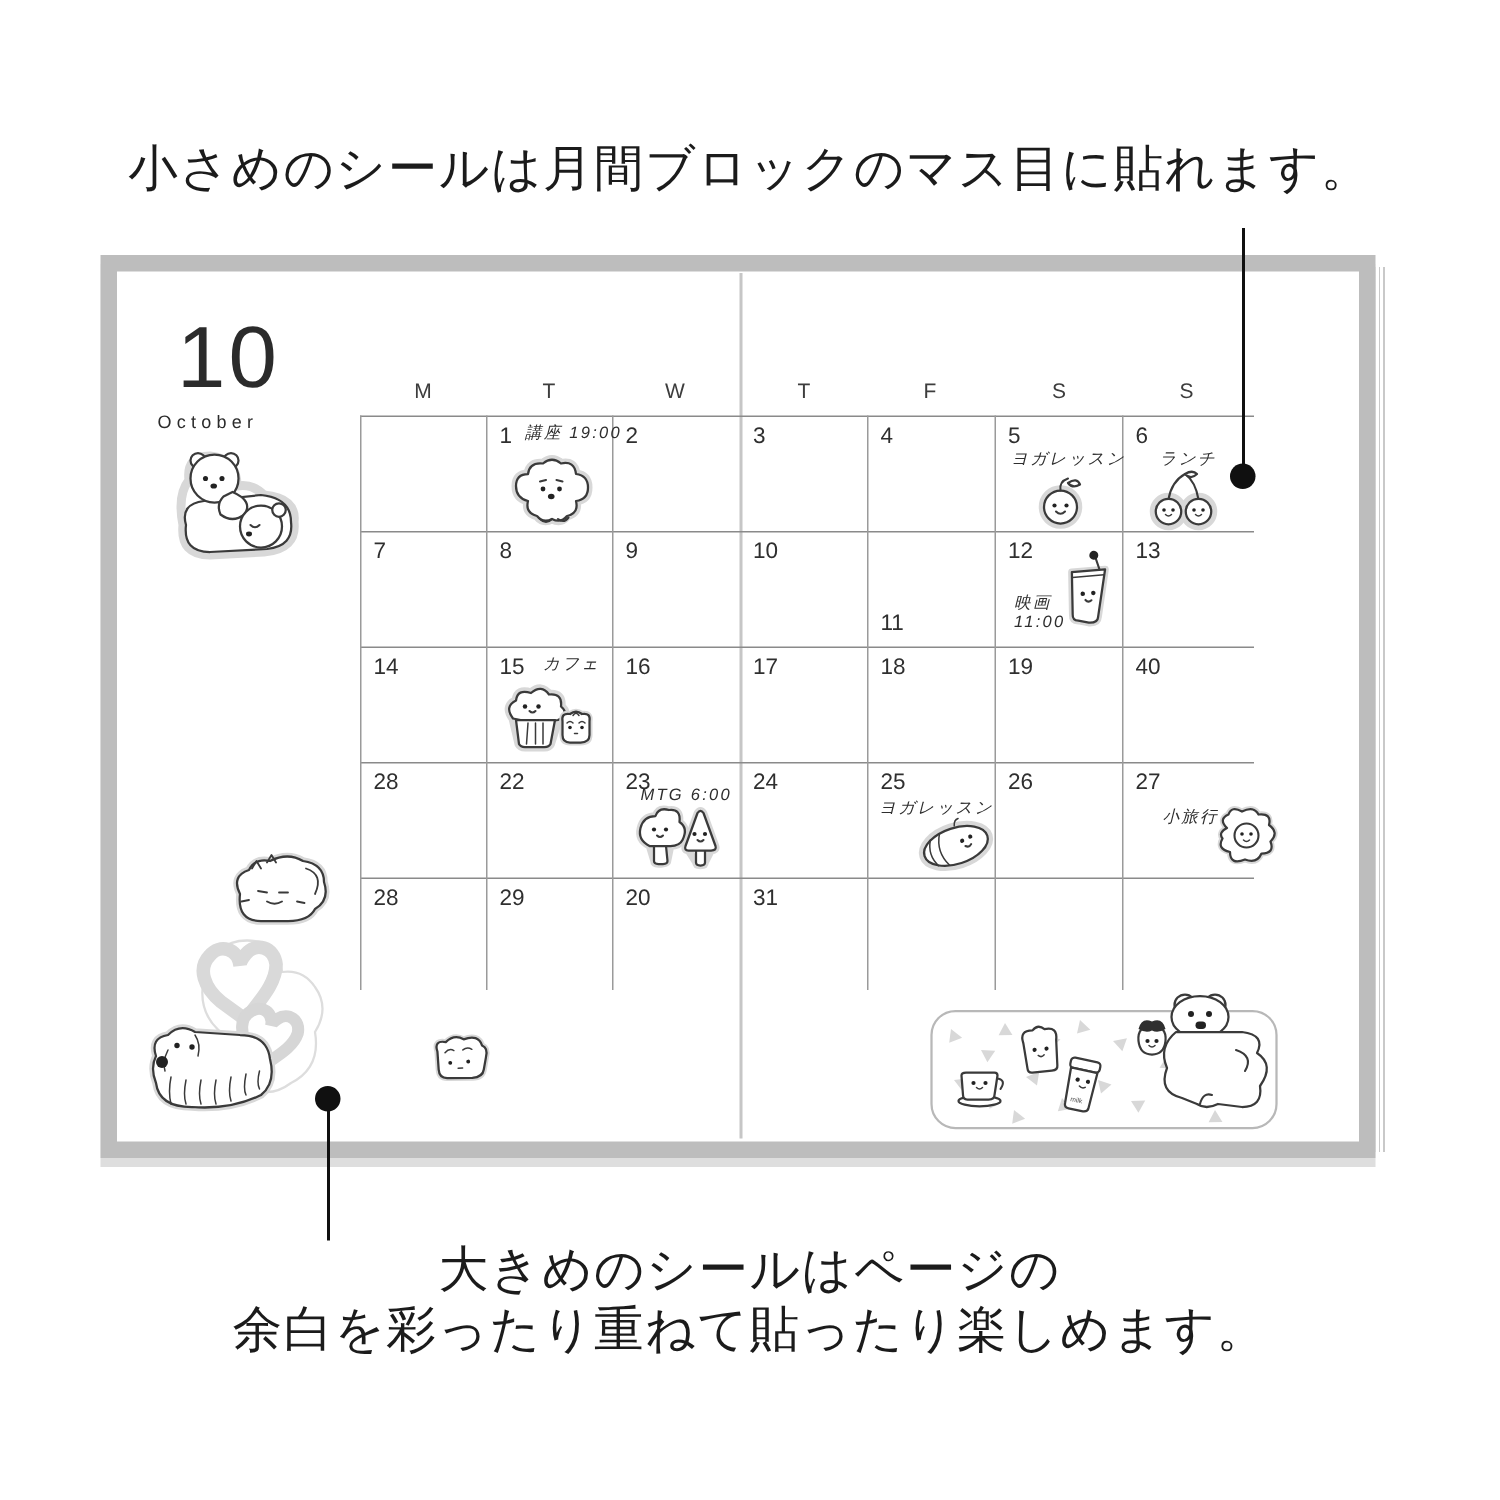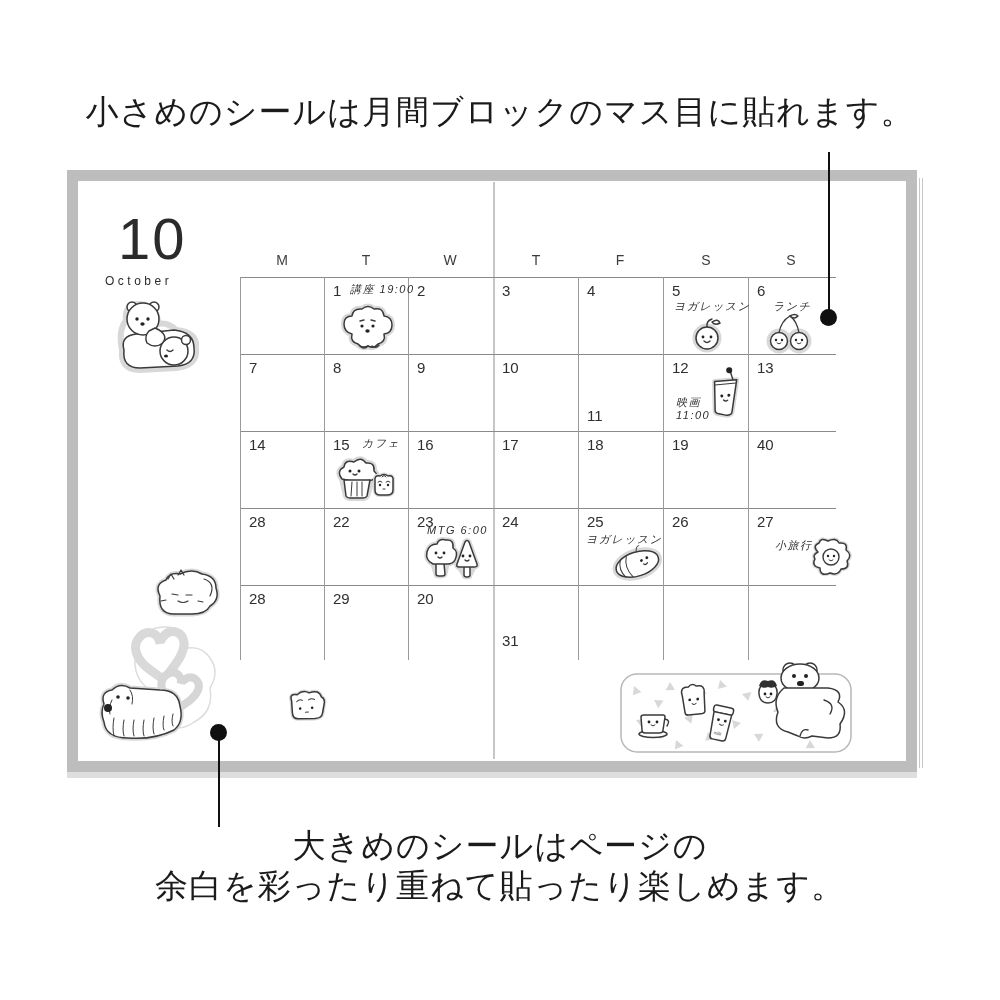--- a/index.html
+++ b/index.html
@@ -319,21 +319,21 @@
     <div class="date" style="left: 249px; top: 513px;">28</div>
     <div class="date" style="left: 333px; top: 513px;">22</div>
     <div class="date" style="left: 417px; top: 513px;">23</div>
     <div class="date" style="left: 502px; top: 513px;">24</div>
     <div class="date" style="left: 587px; top: 513px;">25</div>
     <div class="date" style="left: 672px; top: 513px;">26</div>
     <div class="date" style="left: 757px; top: 513px;">27</div>
     <div class="date" style="left: 249px; top: 590px;">28</div>
     <div class="date" style="left: 333px; top: 590px;">29</div>
     <div class="date" style="left: 417px; top: 590px;">20</div>
-    <div class="date" style="left: 502px; top: 590px; margin-top: 42px;">31</div>
+    <div class="date" style="left: 502px; top: 590px;">31</div>
     <div class="event" style="left: 350px; top: 283px;">講座 19:00</div>
     <div class="event" style="left: 674px; top: 300px;">ヨガレッスン</div>
     <div class="event" style="left: 773px; top: 300px;">ランチ</div>
     <div class="event" style="left: 676px; top: 396px;">映画<div>11:00</div></div>
     <div class="event" style="left: 362px; top: 437px;">カフェ</div>
     <div class="event" style="left: 427px; top: 524px;">MTG 6:00</div>
     <div class="event" style="left: 586px; top: 533px;">ヨガレッスン</div>
     <div class="event" style="left: 775px; top: 539px;">小旅行</div>
   </div>
 

